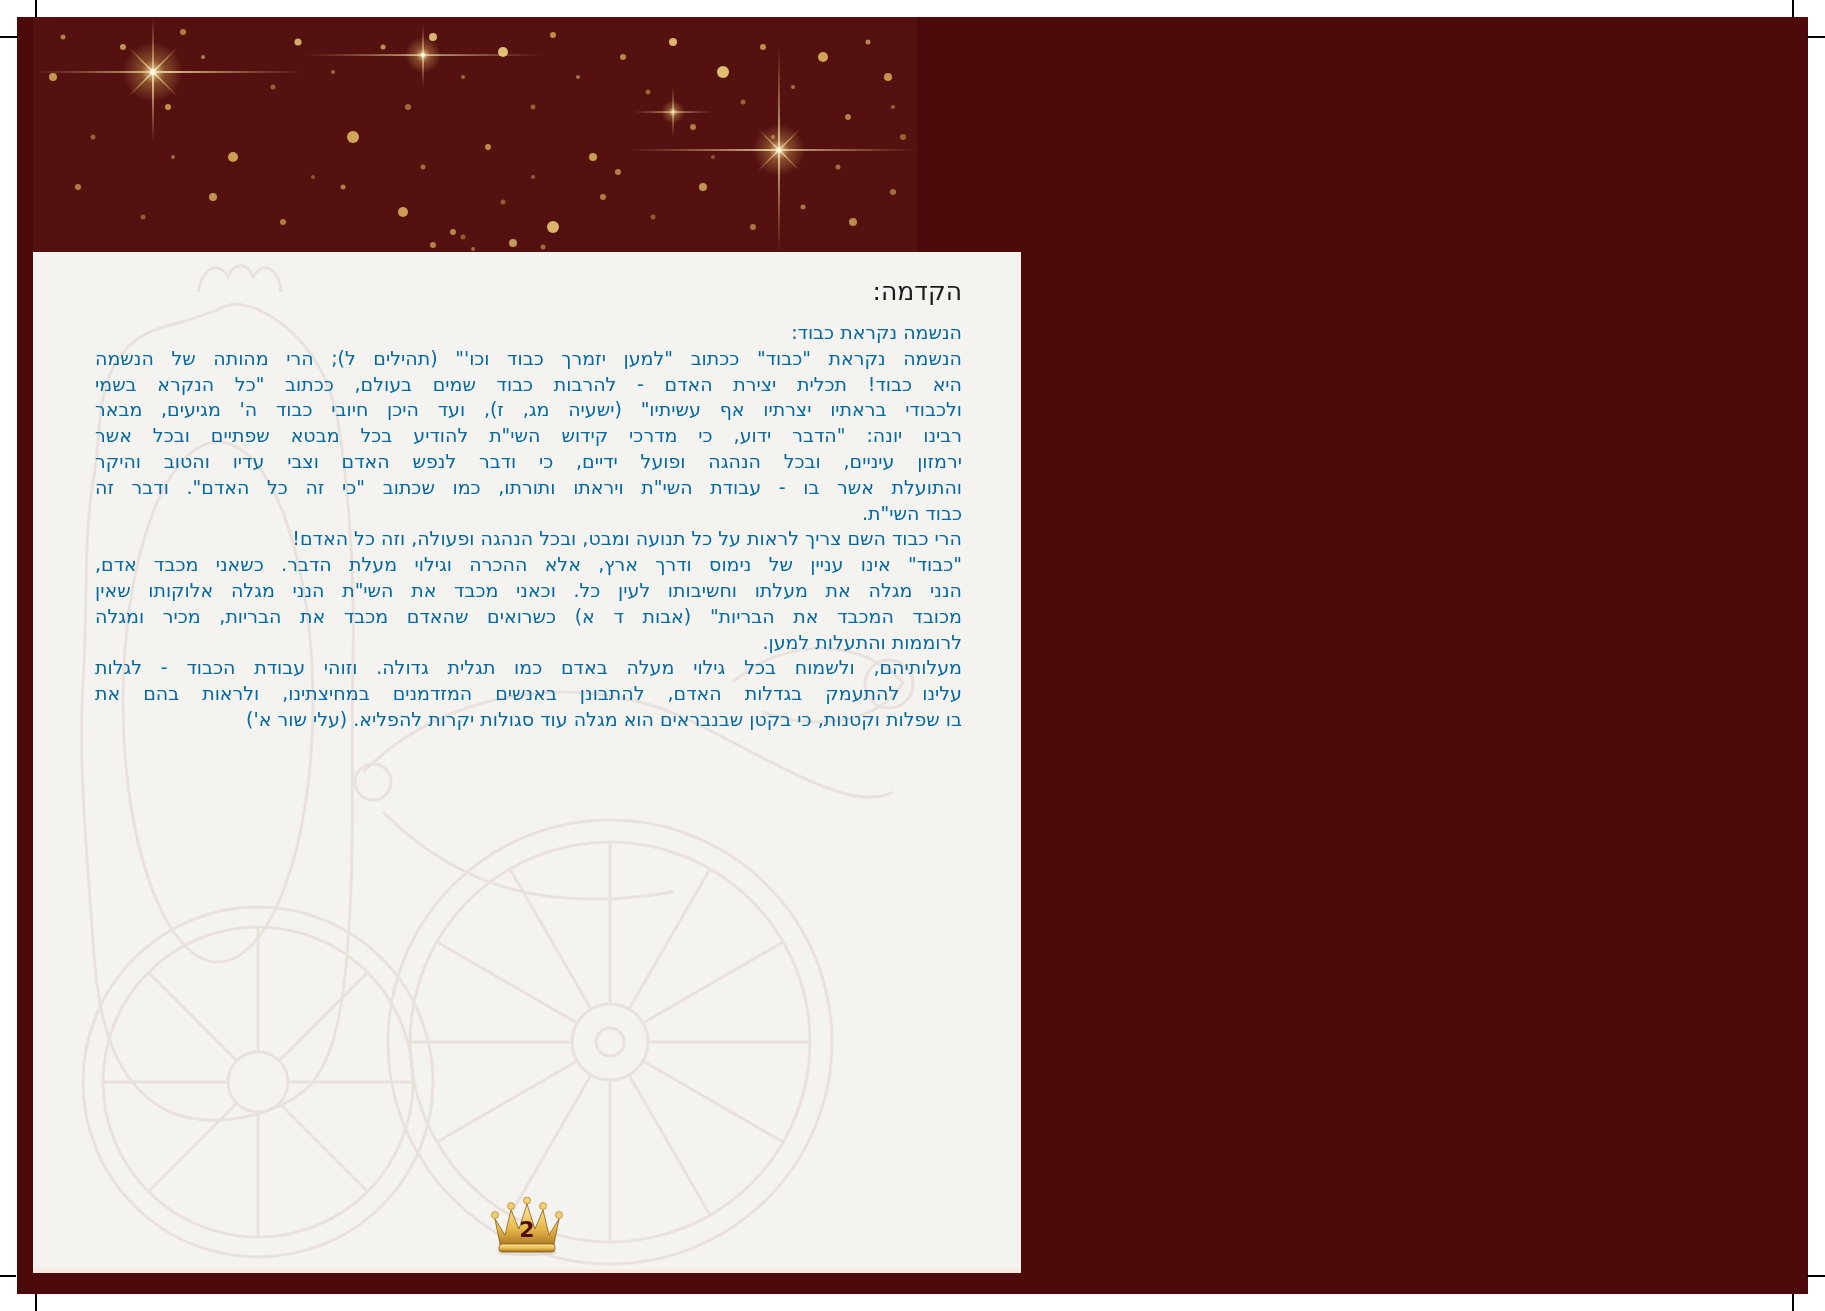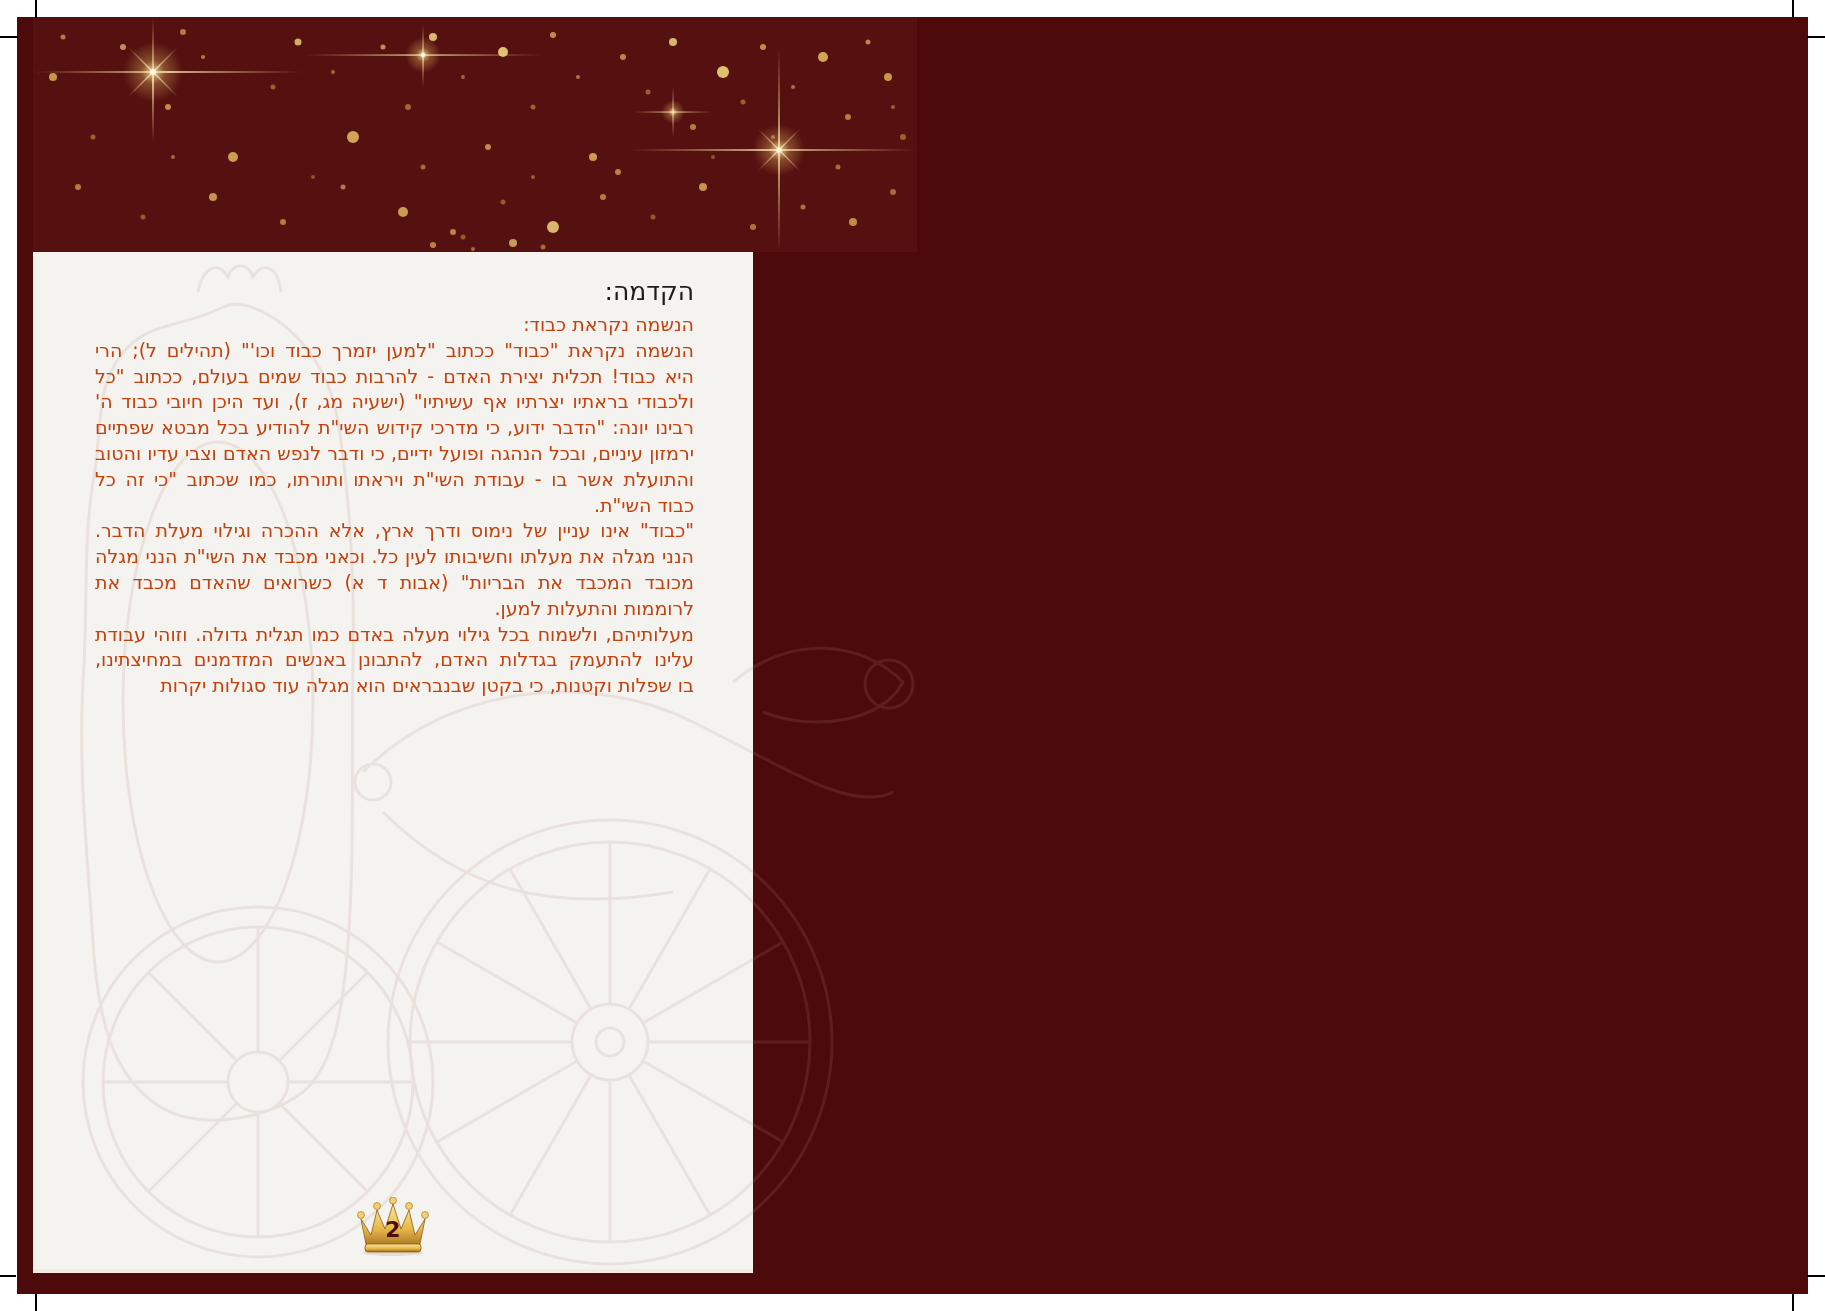--- a/index.html
+++ b/index.html
@@ -13,35 +13,35 @@
     background:#4c0a0a;
   }
   
   .header-band{
     position:absolute;left:16px;top:0;width:884px;height:235px;
     background:#551010;overflow:hidden;
   }
   .header-band svg{display:block;}
   
   .panel{
-    position:absolute;left:16px;top:235px;width:720px;height:1021px;
+    position:absolute;left:16px;top:235px;width:988px;height:1021px;
     background:#f5f3f0;border-bottom:4px solid #f8e9e0;box-sizing:border-box;
     direction:rtl;
   }
   .watermark{
     position:absolute;left:0;top:0;width:884px;height:1017px;pointer-events:none;
   }
   .panel-inner{
     position:relative;height:100%;padding:24px 59px 0 62px;box-sizing:border-box;
   }
   h1.doc-title{
     margin:0;font-size:25px;font-weight:400;color:#1c1c1c;text-align:right;
     line-height:32px;letter-spacing:0;
   }
-  .lines{margin-top:4px;color:#c2410c;}
+  .lines{margin-top:12px;color:#0369a1;}
   .line{
     font-size:19px;line-height:25.8px;height:25.8px;overflow:hidden;
     text-align:right;white-space:normal;
   }
   .line.j{text-align:justify;text-align-last:justify;}
   .crown-wrap{
     position:absolute;left:0;right:0;bottom:12px;display:flex;justify-content:center;
   }
   
   .mark{position:absolute;background:#000;}
@@ -231,20 +231,21 @@
 
       <div class="lines">
         <div class="line">הנשמה נקראת כבוד:</div>
         <div class="line j">הנשמה נקראת "כבוד" ככתוב "למען יזמרך כבוד וכו'" (תהילים ל); הרי מהותה של הנשמה</div>
         <div class="line j">היא כבוד! תכלית יצירת האדם - להרבות כבוד שמים בעולם, ככתוב "כל הנקרא בשמי</div>
         <div class="line j">ולכבודי בראתיו יצרתיו אף עשיתיו" (ישעיה מג, ז), ועד היכן חיובי כבוד ה' מגיעים, מבאר</div>
         <div class="line j">רבינו יונה: "הדבר ידוע, כי מדרכי קידוש השי"ת להודיע בכל מבטא שפתיים ובכל אשר</div>
         <div class="line j">ירמזון עיניים, ובכל הנהגה ופועל ידיים, כי ודבר לנפש האדם וצבי עדיו והטוב והיקר</div>
         <div class="line j">והתועלת אשר בו - עבודת השי"ת ויראתו ותורתו, כמו שכתוב "כי זה כל האדם". ודבר זה</div>
         <div class="line">כבוד השי"ת.</div>
+        <div class="line">הרי כבוד השם צריך לראות על כל תנועה ומבט, ובכל הנהגה ופעולה, וזה כל האדם!</div>
         <div class="line j">"כבוד" אינו עניין של נימוס ודרך ארץ, אלא ההכרה וגילוי מעלת הדבר. כשאני מכבד אדם,</div>
         <div class="line j">הנני מגלה את מעלתו וחשיבותו לעין כל. וכאני מכבד את השי"ת הנני מגלה אלוקותו שאין</div>
         <div class="line j">מכובד המכבד את הבריות" (אבות ד א) כשרואים שהאדם מכבד את הבריות, מכיר ומגלה</div>
         <div class="line">לרוממות והתעלות למען.</div>
         <div class="line j">מעלותיהם, ולשמוח בכל גילוי מעלה באדם כמו תגלית גדולה. וזוהי עבודת הכבוד - לגלות</div>
         <div class="line j">עלינו להתעמק בגדלות האדם, להתבונן באנשים המזדמנים במחיצתינו, ולראות בהם את</div>
         <div class="line">בו שפלות וקטנות, כי בקטן שבנבראים הוא מגלה עוד סגולות יקרות להפליא. (עלי שור א')</div>
       </div>
     </div>
 

